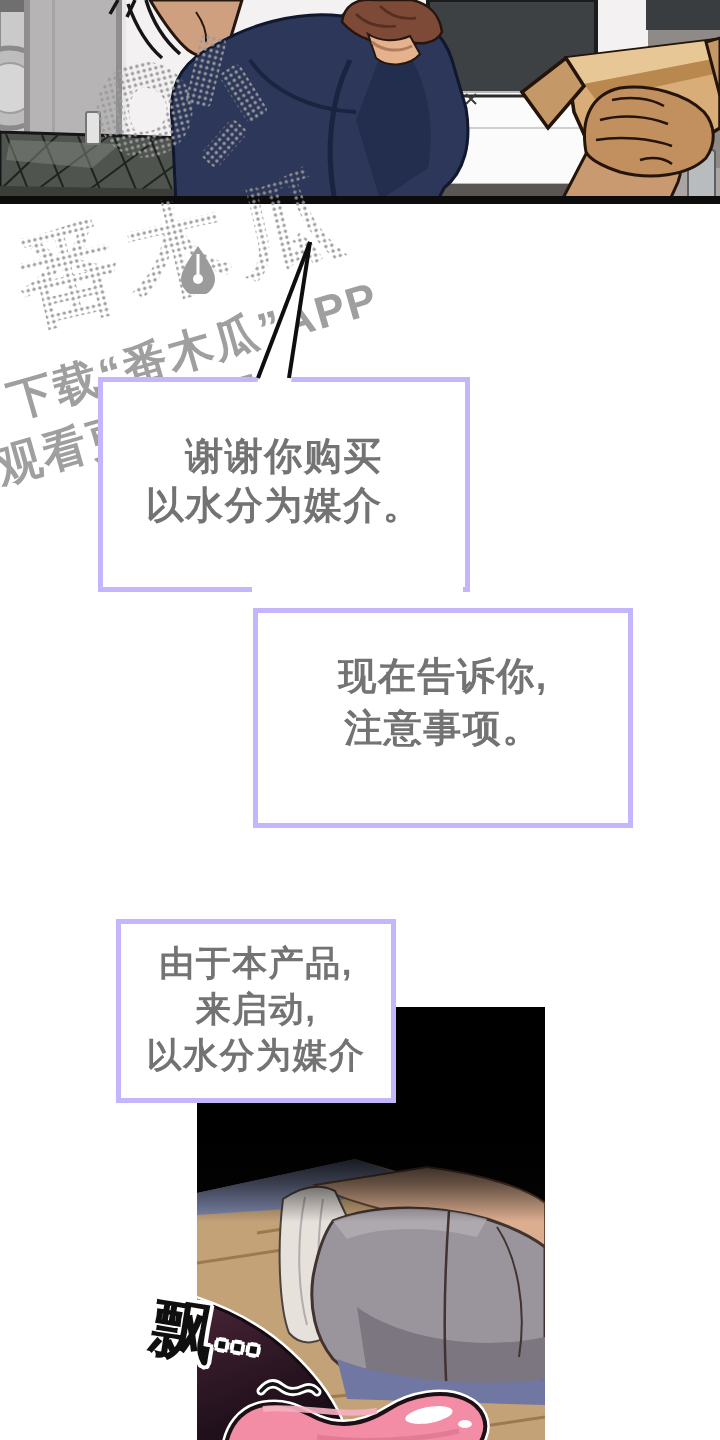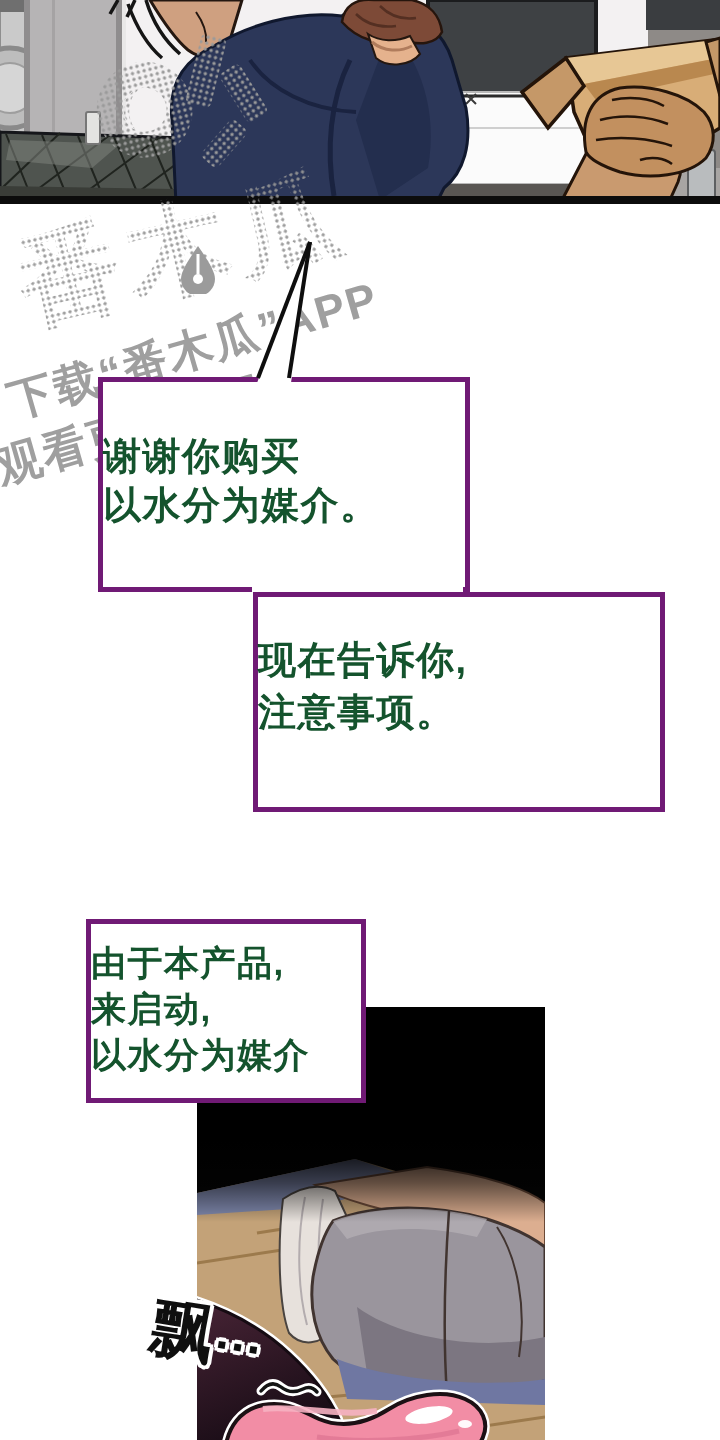--- a/index.html
+++ b/index.html
@@ -4,29 +4,29 @@
 <style>
   html,body{margin:0;padding:0;background:#ffffff;}
   #page{
     position:relative;width:720px;height:1440px;overflow:hidden;background:#ffffff;
     font-family:"Liberation Sans","DejaVu Sans",sans-serif;
   }
   .abs{position:absolute;}
 
   
   .bubble{
-    position:absolute;background:#ffffff;border:5px solid #701a75;
-    box-sizing:border-box;text-align:left;color:#14532d;
+    position:absolute;background:#ffffff;border:5px solid #c4b5fd;
+    box-sizing:border-box;text-align:center;color:#737373;
   }
   .bubble .line{display:block;font-weight:700;letter-spacing:1.5px;white-space:nowrap;}
   #bubble1{left:98px;top:377px;width:372px;height:215px;z-index:10;padding-top:50px;}
   #bubble1 .line{font-size:38px;line-height:49px;}
-  #bubble2{left:253px;top:592px;width:412px;height:220px;z-index:11;padding-top:37px;}
+  #bubble2{left:253px;top:608px;width:380px;height:220px;z-index:11;padding-top:37px;}
   #bubble2 .line{font-size:38px;line-height:52px;}
-  #bubble3{left:86px;top:919px;width:280px;height:184px;z-index:10;padding-top:16px;}
+  #bubble3{left:116px;top:919px;width:280px;height:184px;z-index:10;padding-top:16px;}
   #bubble3 .line{font-size:35px;line-height:46px;}
   #bubble-patch{left:252px;top:578px;width:211px;height:14px;background:#ffffff;z-index:12;}
   #tail-svg{left:240px;top:230px;width:92px;height:160px;z-index:13;overflow:visible;}
 
   
   .wm{color:#a5a5a5;pointer-events:none;}
   .wm-outline{
     font-weight:700;color:#9f9f9f;
     text-shadow:3px 0 0 #fff,-3px 0 0 #fff,0 3px 0 #fff,0 -3px 0 #fff,
                 2px 2px 0 #fff,-2px -2px 0 #fff,2px -2px 0 #fff,-2px 2px 0 #fff;

